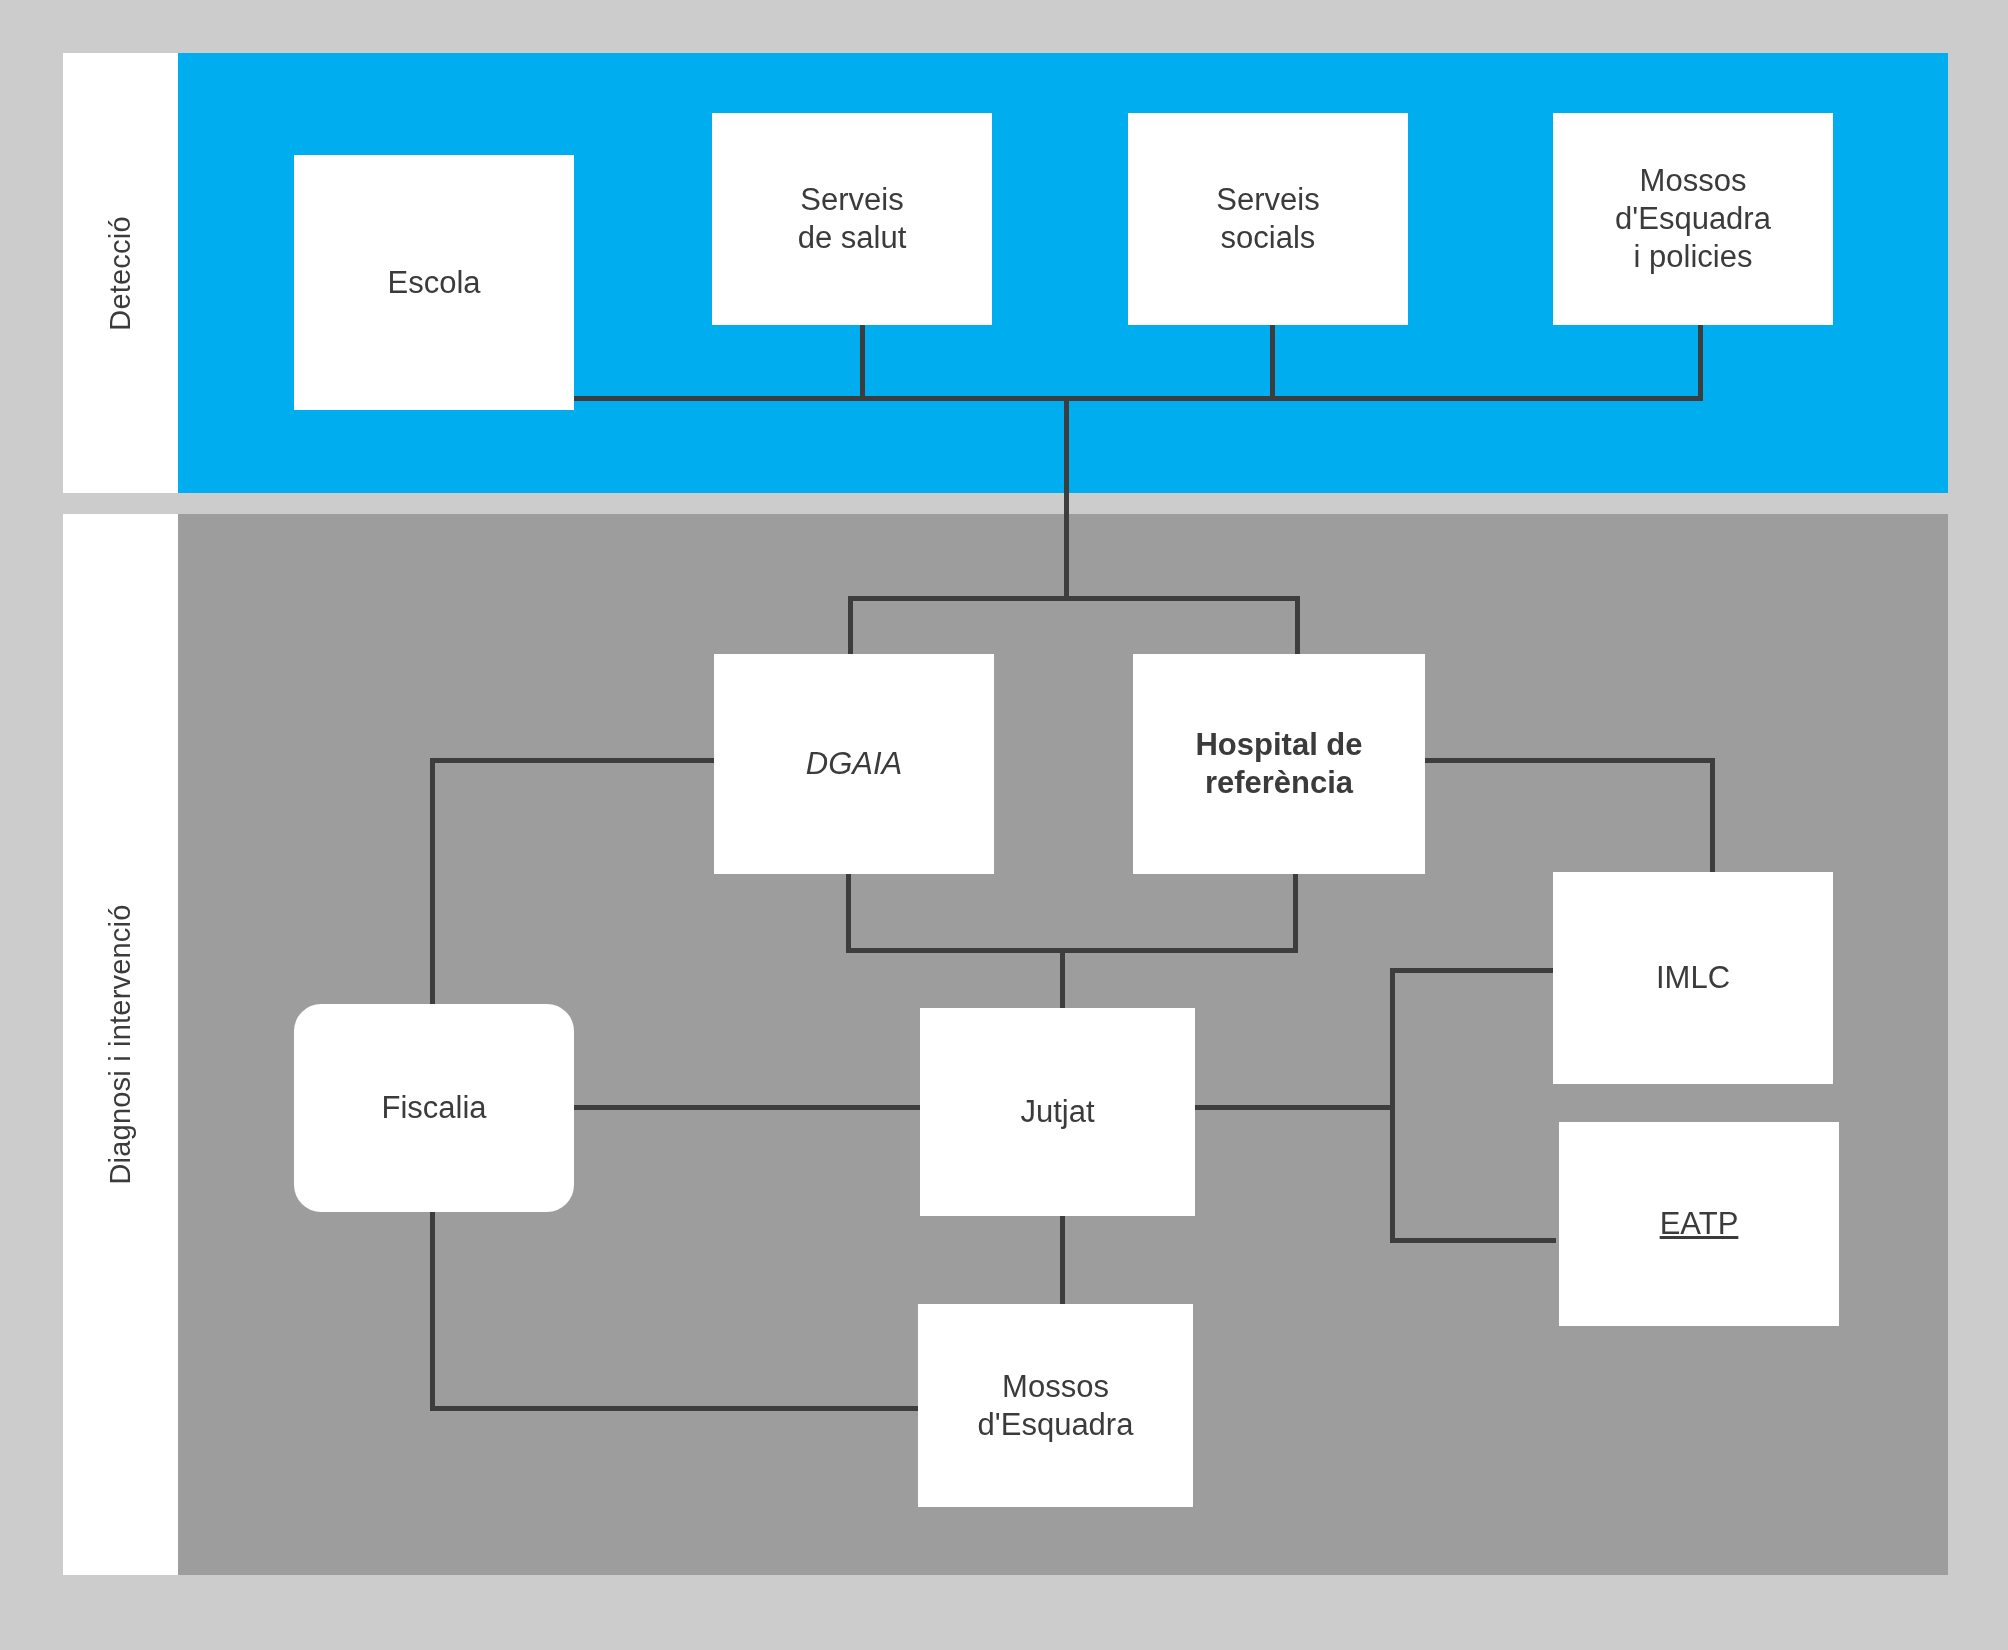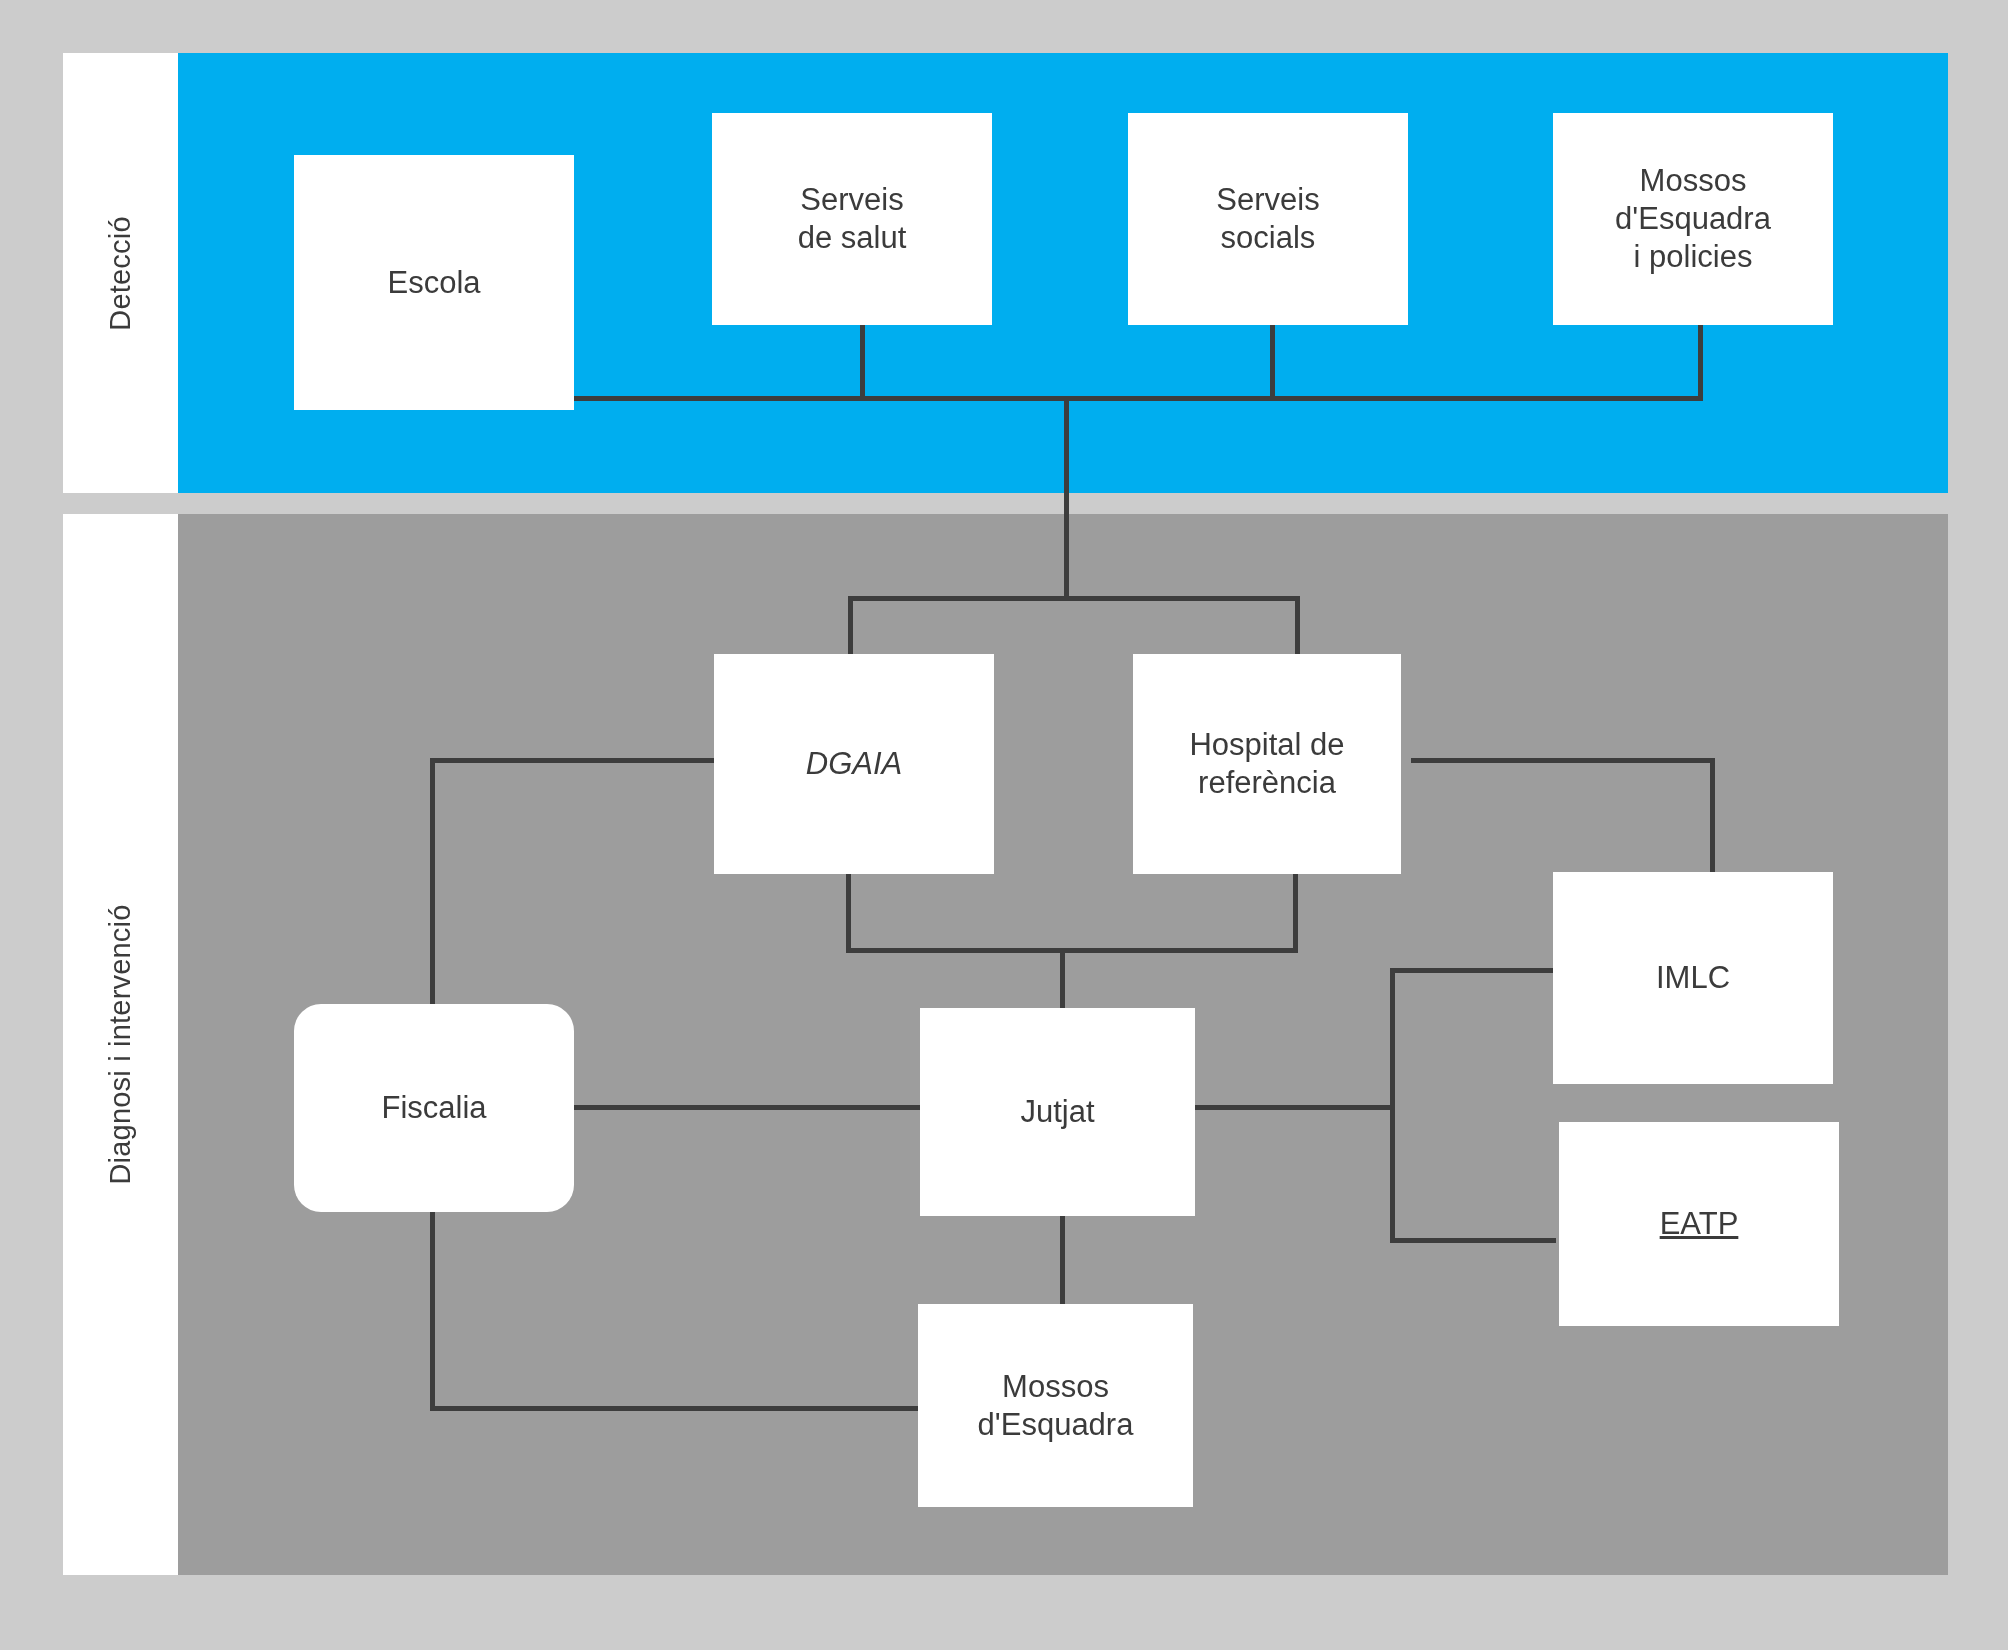--- a/index.html
+++ b/index.html
@@ -102,21 +102,21 @@
   <div class="phase-panel phase-diag" style="left:178px;top:514px;width:1770px;height:1061px;"></div>
 
   <div class="conn h" style="left:848px;top:596px;width:452px;"></div>
   <div class="conn v" style="left:848px;top:596px;height:60px;"></div>
   <div class="conn v" style="left:1295px;top:596px;height:60px;"></div>
 
   <div class="node" style="left:714px;top:654px;width:280px;height:220px;font-style:italic;">
     <span>DGAIA</span>
   </div>
 
-  <div class="node" style="left:1133px;top:654px;width:268px;height:220px;">
+  <div class="node" style="left:1133px;top:654px;width:292px;height:220px;font-weight:bold;">
     <div>
       <div>Hospital de</div>
       <div>referència</div>
     </div>
   </div>
 
   <div class="conn h" style="left:430px;top:758px;width:286px;"></div>
 
   <div class="conn h" style="left:1411px;top:758px;width:304px;"></div>
   <div class="conn v" style="left:1710px;top:758px;height:117px;"></div>

